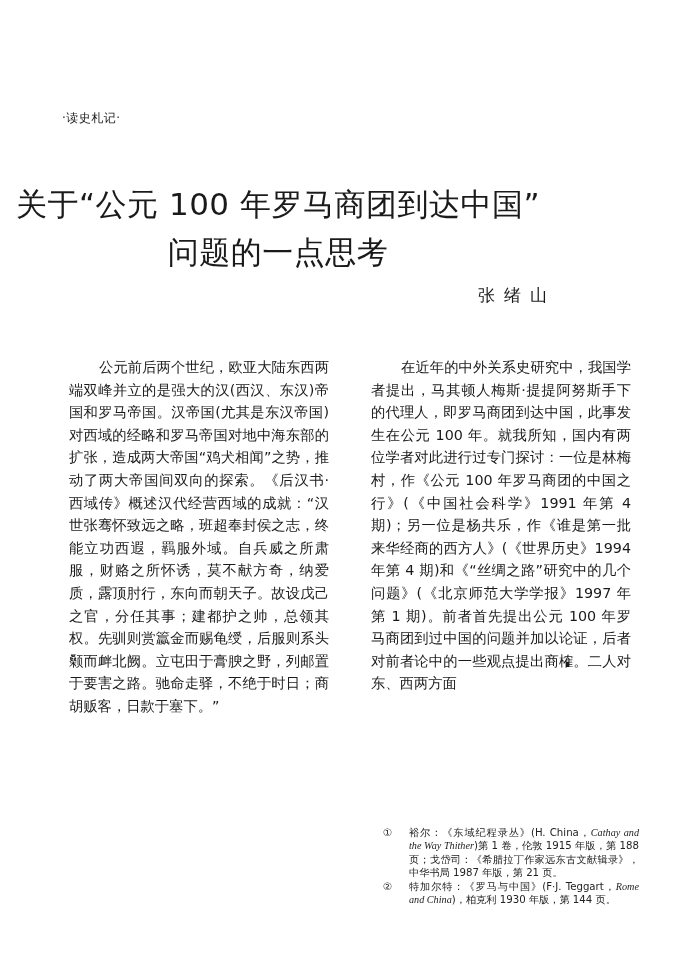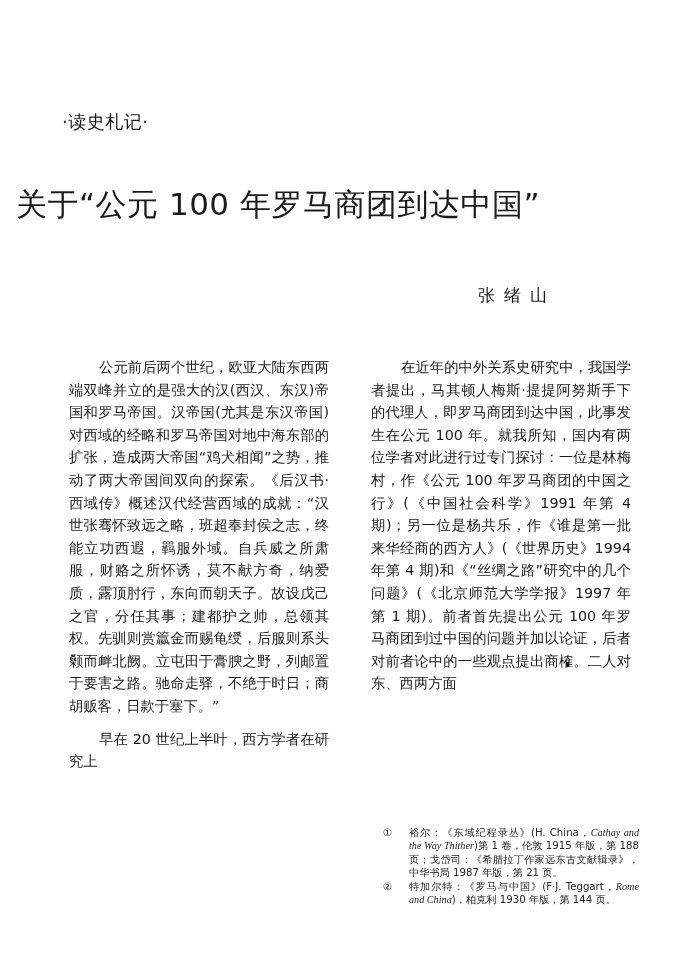--- a/index.html
+++ b/index.html
@@ -3,21 +3,21 @@
 <meta charset="utf-8">
 <style>
   html, body { margin: 0; padding: 0; background: #ffffff; }
   body {
     width: 692px; height: 960px; position: relative; overflow: hidden;
     font-family: "DejaVu Sans", "Liberation Sans", sans-serif;
     color: #1a1a1a;
   }
   .section-tag {
     position: absolute; left: 62px; top: 110px;
-    font-size: 18px; letter-spacing: 0.5px;
+    font-size: 12px; letter-spacing: 0.5px;
   }
   .title {
     position: absolute; left: 0; width: 556px; top: 180px;
     text-align: center; font-size: 31px; line-height: 48px;
     letter-spacing: 0.5px;
   }
   .author {
     position: absolute; left: 0; width: 556px; top: 284px;
     text-align: right; font-size: 17px; letter-spacing: 9px;
   }
@@ -39,27 +39,27 @@
   .fn-mark { position: absolute; left: 0; top: 0; }
   .fn i { font-family: "Liberation Serif", "DejaVu Serif", serif; }
 </style>
 </head>
 <body>
 
 <div class="section-tag">·读史札记·</div>
 
 <div class="title">
   <div>关于“公元 100 年罗马商团到达中国”</div>
+  <div>问题的一点思考</div>
 </div>
 
 <div class="author">张绪山</div>
 
 <div class="col left">
   <p>公元前后两个世纪，欧亚大陆东西两端双峰并立的是强大的汉(西汉、东汉)帝国和罗马帝国。汉帝国(尤其是东汉帝国)对西域的经略和罗马帝国对地中海东部的扩张，造成两大帝国“鸡犬相闻”之势，推动了两大帝国间双向的探索。《后汉书·西域传》概述汉代经营西域的成就：“汉世张骞怀致远之略，班超奉封侯之志，终能立功西遐，羁服外域。自兵威之所肃服，财赂之所怀诱，莫不献方奇，纳爱质，露顶肘行，东向而朝天子。故设戊己之官，分任其事；建都护之帅，总领其权。先驯则赏籝金而赐龟绶，后服则系头颡而衅北阙。立屯田于膏腴之野，列邮置于要害之路。驰命走驿，不绝于时日；商胡贩客，日款于塞下。”</p>
-  <p>早在 20 世纪上半叶，西方学者在研究上</p>
 </div>
 
 <div class="col right">
   <p>在近年的中外关系史研究中，我国学者提出，马其顿人梅斯·提提阿努斯手下的代理人，即罗马商团到达中国，此事发生在公元 100 年。就我所知，国内有两位学者对此进行过专门探讨：一位是林梅村，作《公元 100 年罗马商团的中国之行》(《中国社会科学》1991 年第 4 期)；另一位是杨共乐，作《谁是第一批来华经商的西方人》(《世界历史》1994 年第 4 期)和《“丝绸之路”研究中的几个问题》(《北京师范大学学报》1997 年第 1 期)。前者首先提出公元 100 年罗马商团到过中国的问题并加以论证，后者对前者论中的一些观点提出商榷。二人对东、西两方面</p>
 </div>
 
 <div class="footnotes">
   <div class="fn">
     <span class="fn-mark">①</span>
     <span>裕尔：《东域纪程录丛》(H. China，</span><i>Cathay and the Way Thither</i><span>)第 1 卷，伦敦 1915 年版，第 188 页；戈岱司：《希腊拉丁作家远东古文献辑录》，中华书局 1987 年版，第 21 页。</span>

